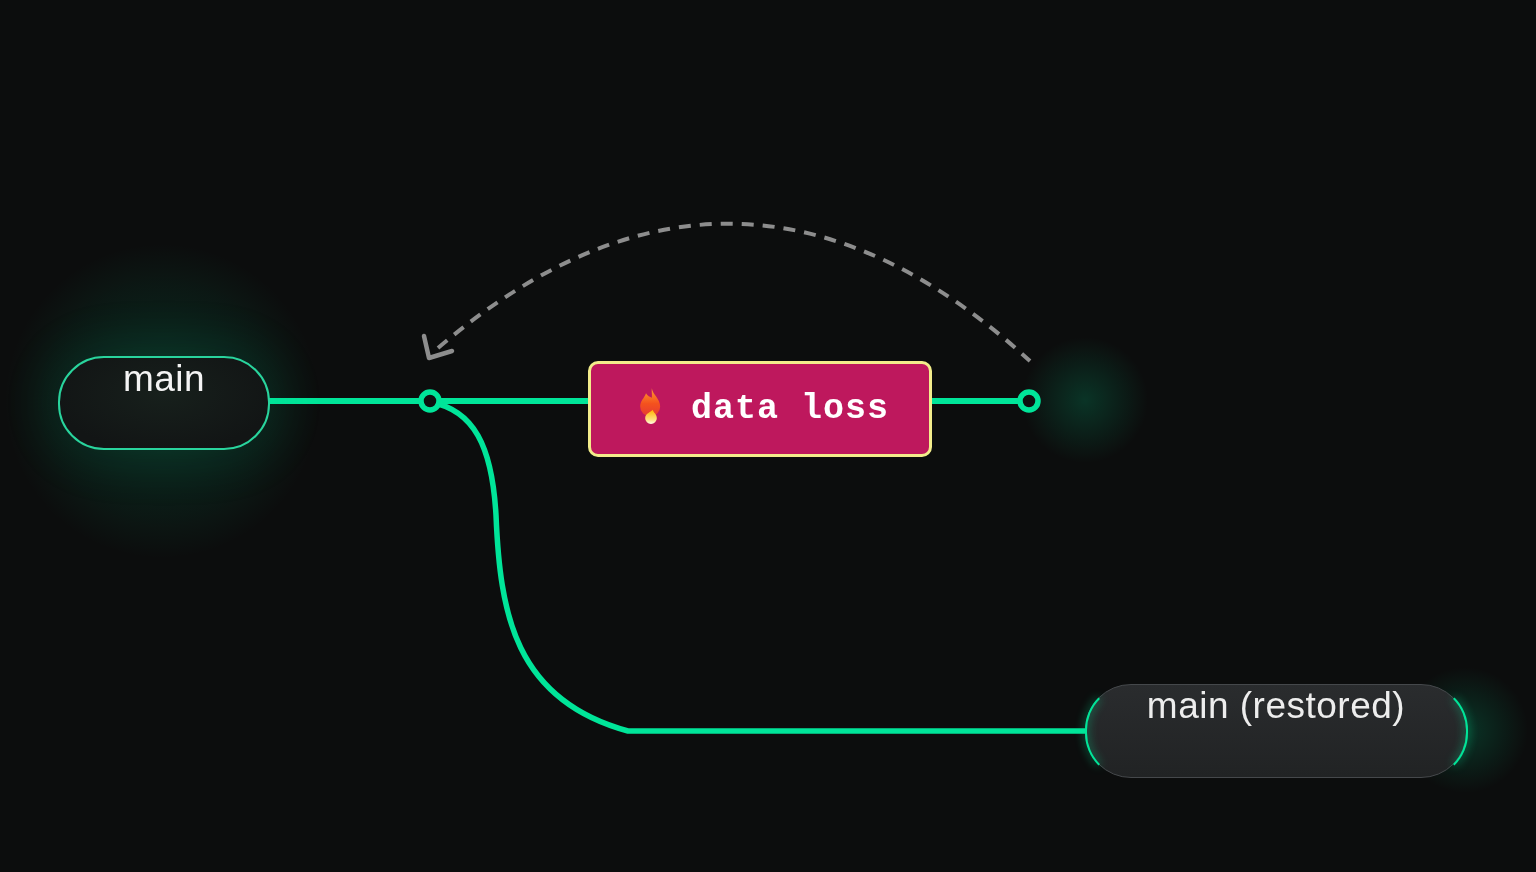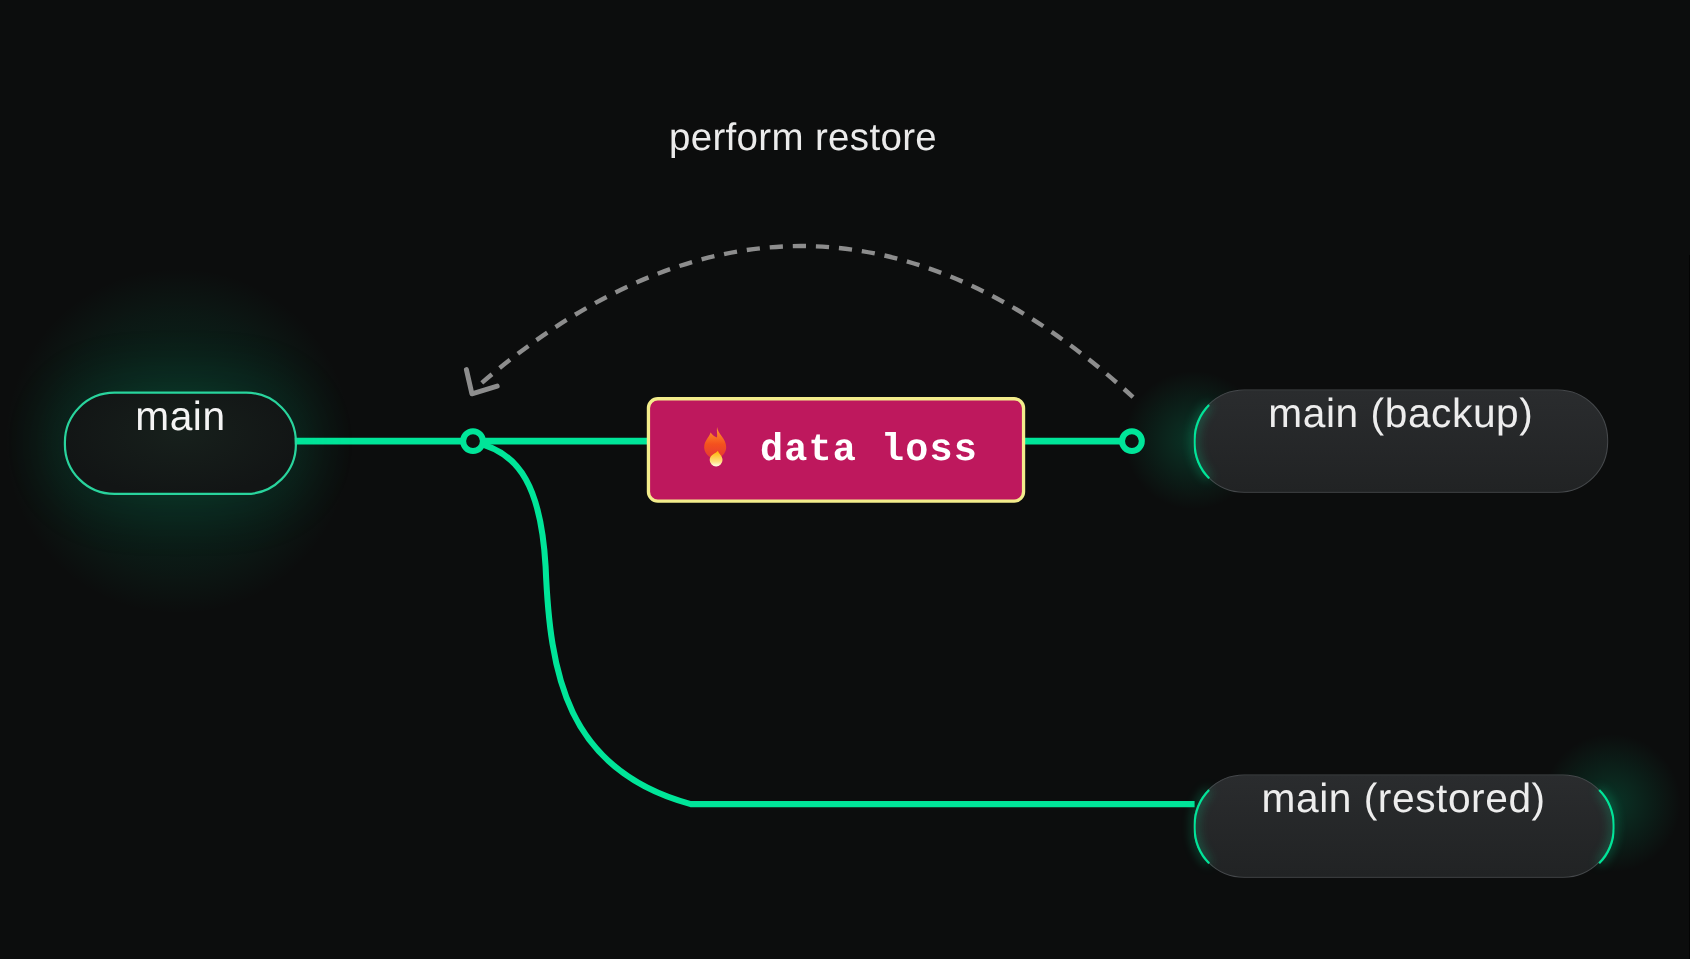--- a/index.html
+++ b/index.html
@@ -60,21 +60,21 @@
     background:radial-gradient(ellipse at 50% 40%, #17201c 0%, #121515 75%);
     border:2px solid #29d49d;
     box-shadow:0 0 60px 4px rgba(0,229,153,0.10);
     color:#f4f4f4;
   }
   .pill-gray{
     background:linear-gradient(180deg,#2a2c2e 0%, #212324 100%);
     border:1.5px solid var(--node-border);
   }
   .pill-backup{left:1085px;top:354px;width:375px;height:92px;}
-  .pill-restored{left:1085px;top:684px;width:380px;height:92px;margin-top:20px;}
+  .pill-restored{left:1085px;top:684px;width:380px;height:92px;}
   .edge-highlight{
     content:"";
     position:absolute;inset:-1.5px;
     border-radius:46px;
     border:2.5px solid transparent;
     filter:drop-shadow(0 0 5px rgba(0,229,153,0.9));
     pointer-events:none;
   }
   .hl-left{border-left-color:var(--accent-green);}
   .hl-right{border-right-color:var(--accent-green);}
@@ -119,21 +119,20 @@
     <path class="edge edge-branch" d="M 430 402 C 474 410 492 446 496 515 C 500 612 514 700 628 731 L 1086 731"></path>
 
     <path class="restore-arc" d="M 438 348 Q 737 93 1030 361"></path>
     <polyline class="restore-arrow" points="424,336 429,358 452,351"></polyline>
 
     <circle class="branch-point" cx="430" cy="401" r="9"></circle>
     <circle class="branch-point" cx="1029" cy="401" r="9"></circle>
   </svg>
 
   <div class="caption">
-    <span>perform restore</span>
   </div>
 
   <div class="pill pill-main">
     <span>main</span>
   </div>
 
   <div class="event-box">
     <svg class="fire" viewBox="0 0 48 52">
       <defs>
         <linearGradient id="fg" x1="0" y1="0" x2="0" y2="1">
@@ -146,23 +145,19 @@
           <stop offset="0.7" stop-color="#ffe082"></stop>
           <stop offset="1" stop-color="#fffde7"></stop>
         </linearGradient>
       </defs>
       <path fill="url(#fg)" d="M25 1c1 8 10 12 10 22a12 12 0 0 1-24 0c0-7 5-10 7-16 2 3 4.5 4.5 7 5.5C25.5 8.5 24.5 5 25 1z"></path>
       <path fill="url(#fy)" d="M24 44a7 7 0 0 0 7-7c0-4.5-4-6.5-5-10-2.5 3-9 4.5-9 10a7 7 0 0 0 7 7z"></path>
     </svg>
     <span class="event-label">data loss</span>
   </div>
 
-  <div class="pill pill-gray pill-backup">
-    <div class="edge-highlight hl-left"></div>
-    <span>main (backup)</span>
-  </div>
 
   <div class="pill pill-gray pill-restored">
     <div class="edge-highlight hl-left hl-right"></div>
     <span>main (restored)</span>
   </div>
 
 </div>
 
 </body></html>

